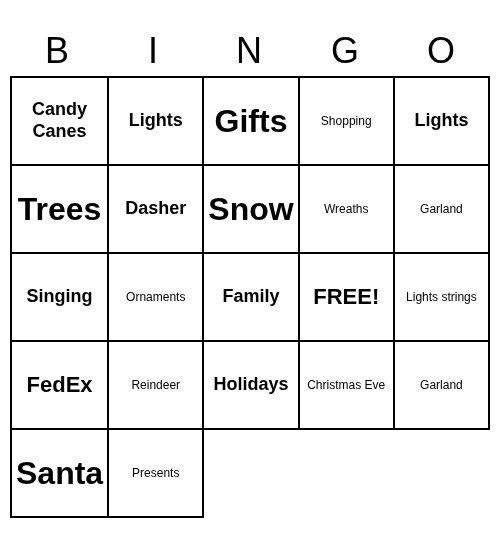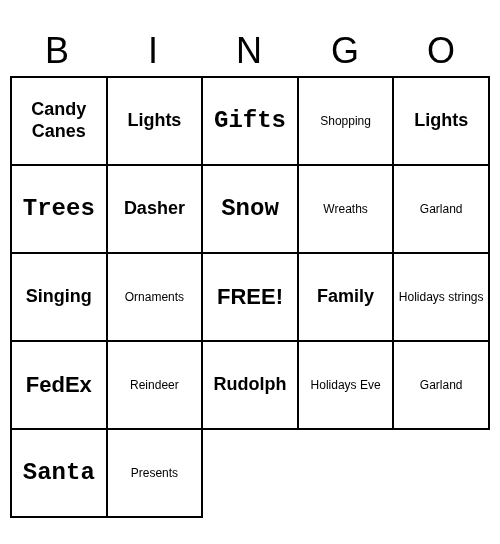--- a/index.html
+++ b/index.html
@@ -61,23 +61,22 @@
       font-size: 14px;
       line-height: 1.2;
     }
 
     .cell-text.large {
       font-size: 22px;
       font-weight: bold;
     }
 
     .cell-text.xlarge {
-      font-size: 24px;
+      font-size: 32px;
       font-weight: bold;
-      font-family: Liberation Mono, monospace;
     }
 
     .cell-text.medium {
       font-size: 18px;
       font-weight: bold;
     }
 
     .cell-text.small {
       font-size: 12px;
     }
@@ -124,39 +123,39 @@
       <div class="cell">
         <span class="cell-text small">Garland</span>
       </div>
       <div class="cell">
         <span class="cell-text medium">Singing</span>
       </div>
       <div class="cell">
         <span class="cell-text small">Ornaments</span>
       </div>
       <div class="cell">
+        <span class="cell-text medium">Family</span>
+      </div>
+      <div class="cell">
         <span class="cell-text large">FREE!</span>
       </div>
       <div class="cell">
-        <span class="cell-text medium">Family</span>
-      </div>
-      <div class="cell">
-        <span class="cell-text small">Holidays strings</span>
+        <span class="cell-text small">Lights strings</span>
       </div>
       <div class="cell">
         <span class="cell-text large">FedEx</span>
       </div>
       <div class="cell">
         <span class="cell-text small">Reindeer</span>
       </div>
       <div class="cell">
-        <span class="cell-text medium">Rudolph</span>
+        <span class="cell-text medium">Holidays</span>
       </div>
       <div class="cell">
-        <span class="cell-text small">Holidays Eve</span>
+        <span class="cell-text small">Christmas Eve</span>
       </div>
       <div class="cell">
         <span class="cell-text small">Garland</span>
       </div>
       <div class="cell">
         <span class="cell-text xlarge">Santa</span>
       </div>
       <div class="cell">
         <span class="cell-text small">Presents</span>
       </div>

